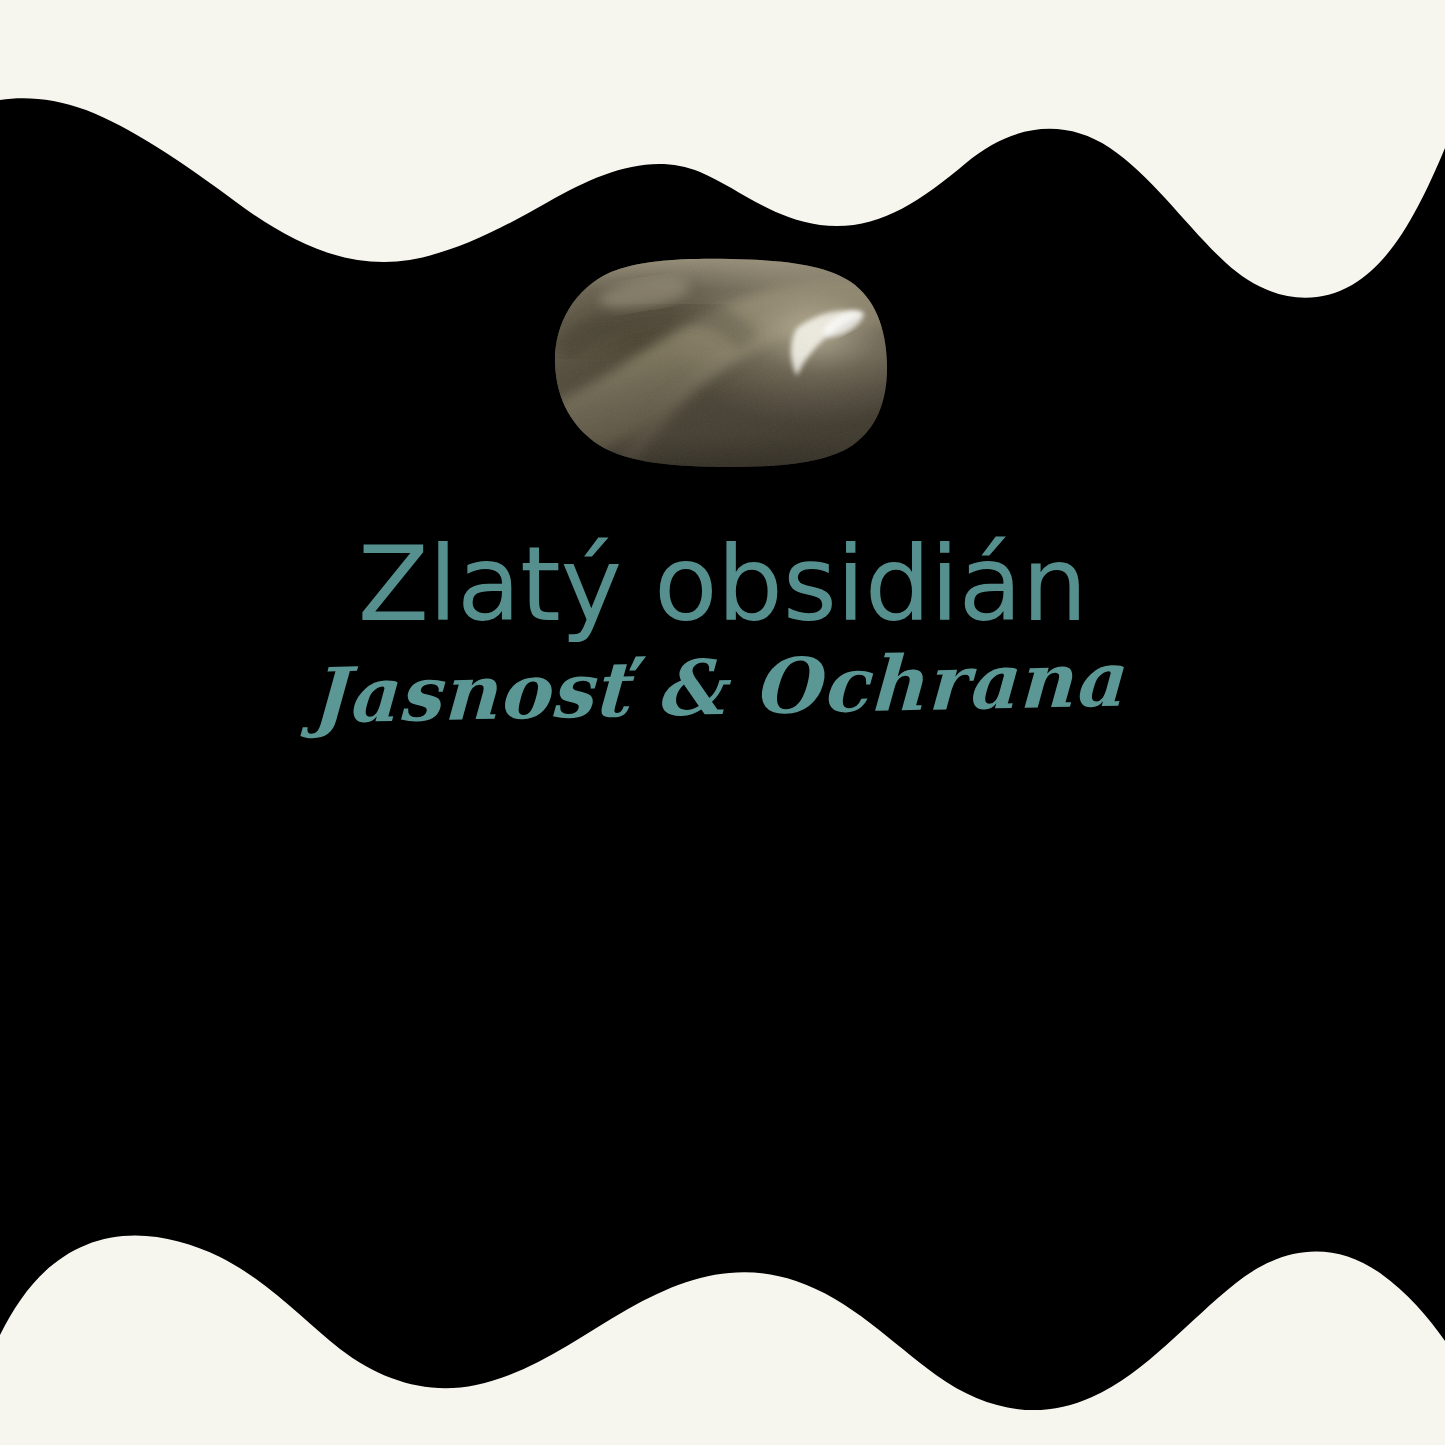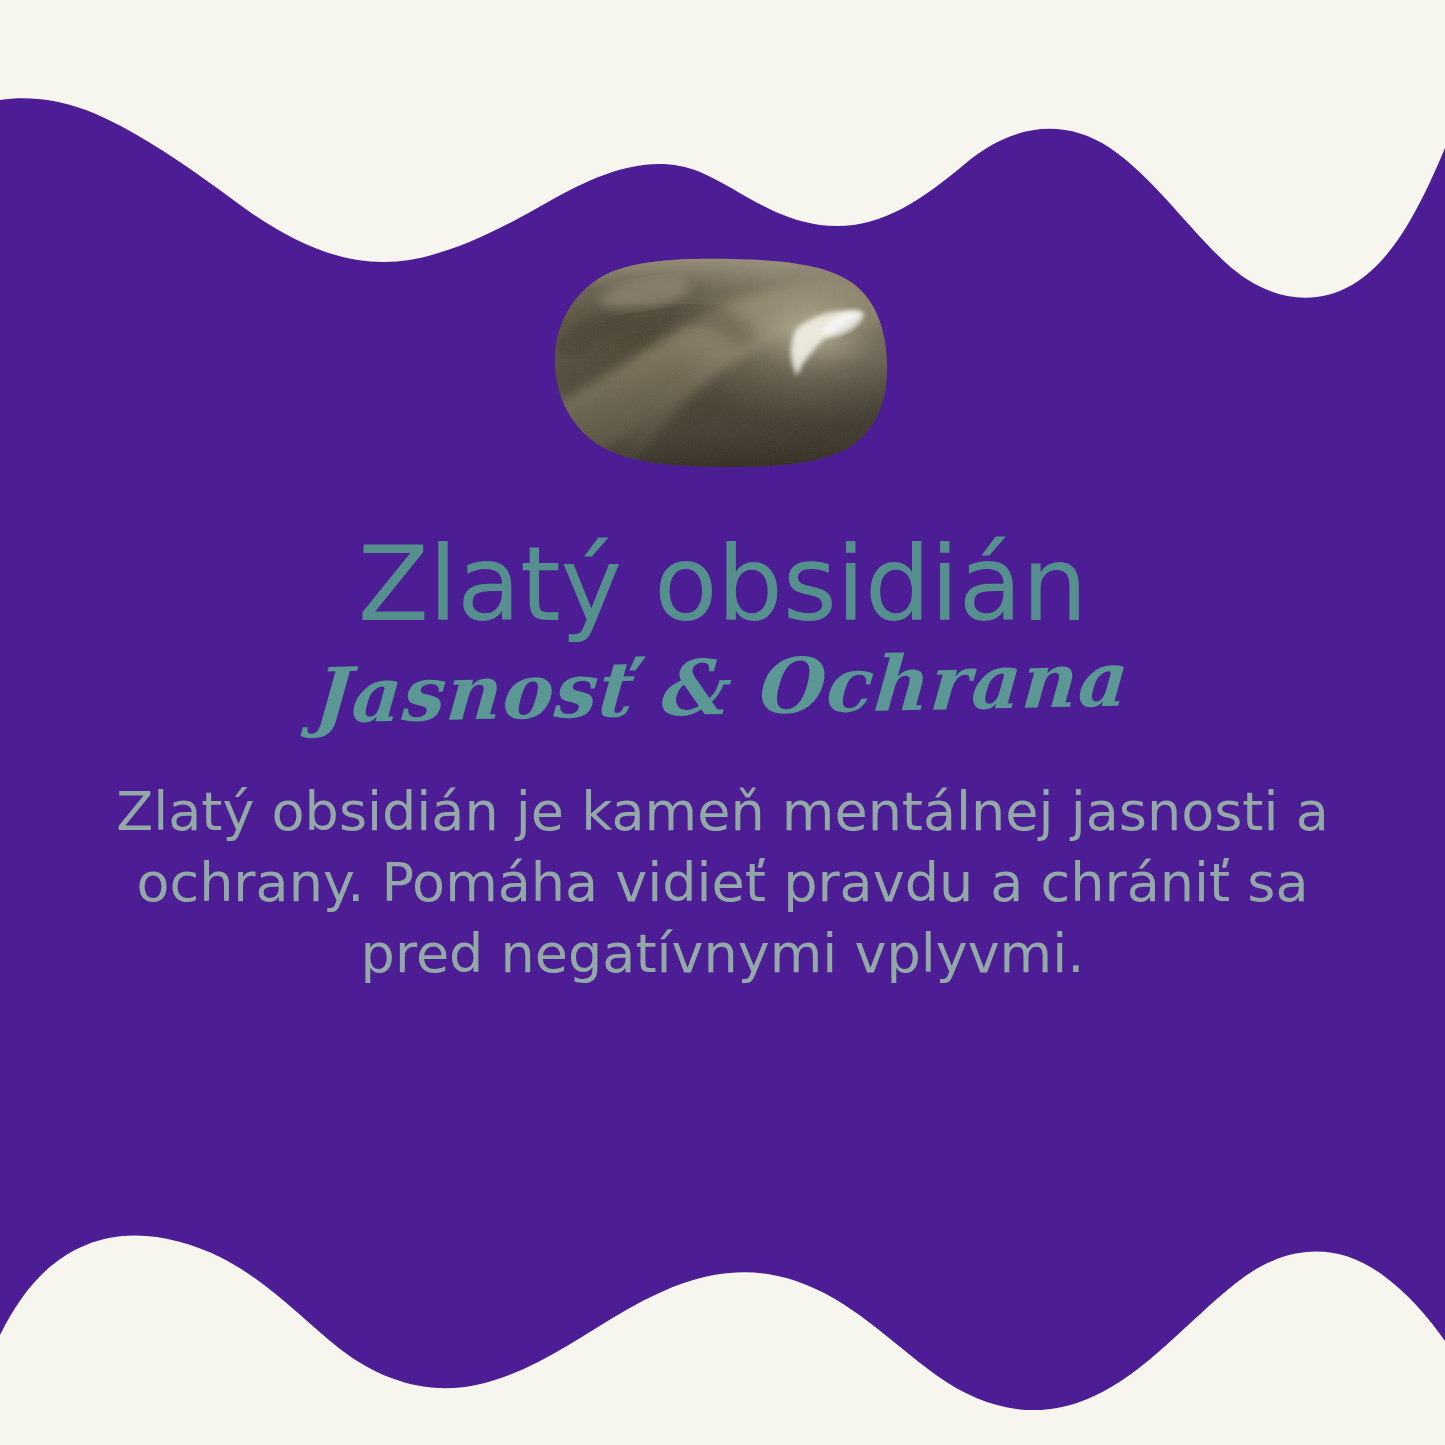--- a/index.html
+++ b/index.html
@@ -8,21 +8,21 @@
     background: #ffffff;
   }
   body {
     font-family: "Liberation Sans", sans-serif;
   }
 
   #card {
     position: relative;
     width: 1445px;
     height: 1445px;
-    background: #4c1d95;
+    background: #000000;
     overflow: hidden;
   }
 
   
   .wave-layer {
     position: absolute;
     left: 0;
     width: 1445px;
     pointer-events: none;
   }
@@ -223,16 +223,15 @@
         <rect x="0" y="0" width="336" height="70" fill="url(#topRim)"></rect>
 
         <rect x="0" y="0" width="336" height="210" filter="url(#grain)" opacity="0.55"></rect>
       </g>
     </svg>
   </div>
 
   <div id="content">
     <h1 id="title">Zlatý obsidián</h1>
     <div id="subtitle">Jasnosť &amp; Ochrana</div>
-    <p id="description">Zlatý obsidián je kameň mentálnej jasnosti a ochrany. Pomáha vidieť pravdu a chrániť sa pred negatívnymi vplyvmi.</p>
   </div>
 
 </div>
 
 </body></html>

